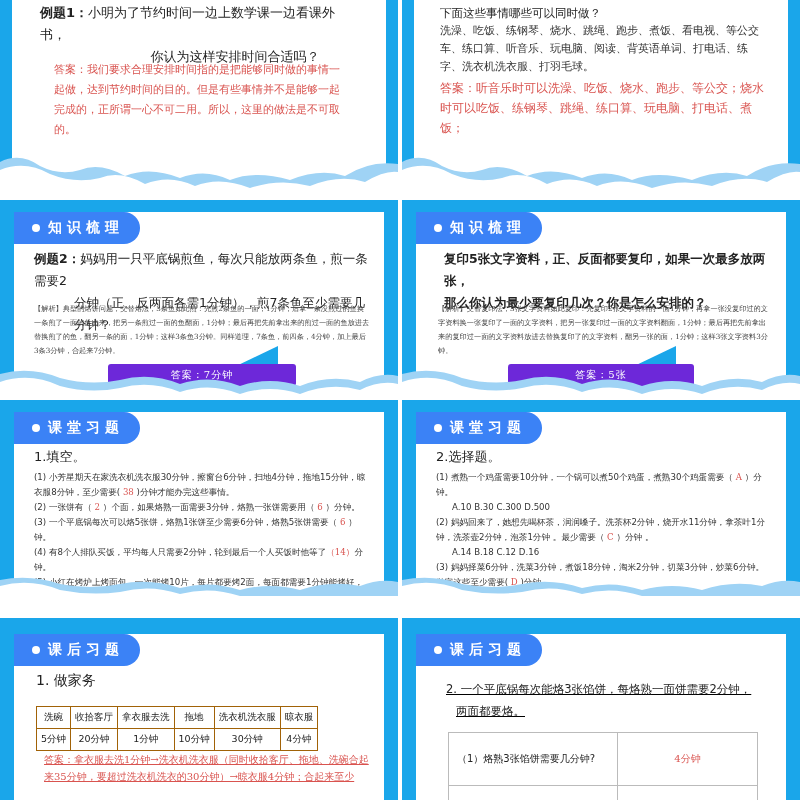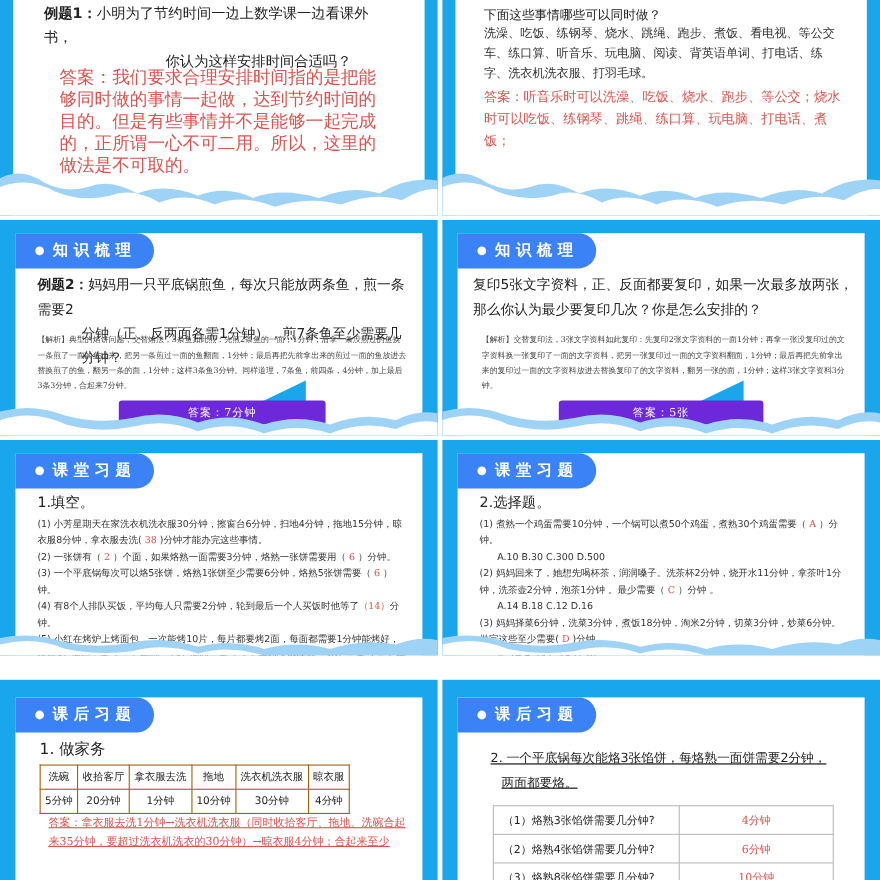--- a/index.html
+++ b/index.html
@@ -14,34 +14,34 @@
   .slide.top-cut .inner { top: -10px; }
   .slide.top-cut .frame { top: -10px; }
   .badge { position: absolute; left: 0; top: 0; width: 126px; height: 32px; background: #3b82f6;
            border-bottom-right-radius: 18px; border-top-right-radius: 18px; display: flex; align-items: center; padding-left: 18px; }
   .badge .dot { width: 8px; height: 8px; border-radius: 50%; background: #ffffff; margin-right: 8px; }
   .badge .title { color: #ffffff; font-weight: bold; font-size: 14px; letter-spacing: 5px; }
   .clouds { position: absolute; left: 0; right: 0; bottom: 0; height: 44px; }
   .content { position: absolute; left: 28px; right: 28px; }
   .q { font-size: 13px; color: #222; line-height: 22px; }
   .q b { font-weight: bold; }
-  .ans-red { color: #d9534f; font-family: "DejaVu Serif", "Liberation Serif", serif; font-size: 16px; line-height: 20px; }
+  .ans-red { color: #d9534f; font-family: "DejaVu Serif", "Liberation Serif", serif; font-size: 11px; line-height: 20px; }
   .serif-black { color: #333; font-family: "DejaVu Serif", "Liberation Serif", serif; font-size: 11px; line-height: 18px; }
   .analysis { color: #444; font-family: "DejaVu Serif", "Liberation Serif", serif; font-size: 7.2px; line-height: 14px; }
   .ans-btn { position: absolute; height: 22px; background: #6d28d9; color: #ffffff; border-radius: 3px;
              display: flex; align-items: center; justify-content: center; font-family: "DejaVu Serif", "Liberation Serif", serif; font-size: 10px; letter-spacing: 1px; }
   .ans-tip { position: absolute; width: 0; height: 0; border-left: 46px solid transparent; border-bottom: 22px solid #1aa6ea; }
   .sub-title { font-size: 13px; color: #222; margin-bottom: 4px; }
   .ex-item { font-size: 8.6px; color: #333; line-height: 15px; }
   .ex-item .indent { padding-left: 16px; }
   .red { color: #d9534f; font-family: "DejaVu Serif", "Liberation Serif", serif; }
   table.chore { border-collapse: collapse; font-size: 9.5px; color: #222; }
   table.chore td { border: 1px solid #a16207; padding: 4px 4px; text-align: center; white-space: nowrap; }
   table.pancake { border-collapse: collapse; font-size: 10px; color: #222; width: 310px; }
-  table.pancake td { border: 1px solid #bbb; padding: 5px 8px; height: 26px; margin-top: 16px; }
+  table.pancake td { border: 1px solid #bbb; padding: 19px 8px; height: 26px; margin-top: 16px; }
   table.pancake td.a { text-align: center; color: #d9534f; font-family: "DejaVu Serif", "Liberation Serif", serif; width: 140px; }
 </style>
 </head>
 <body>
 
 <div class="grid">
 
   <div class="slide top-cut">
     <div class="frame"></div>
     <div class="inner">
@@ -93,21 +93,21 @@
     </svg>
   </div>
 
   <div class="slide">
     <div class="frame"></div>
     <div class="inner" style="top:12px; left:14px; right:14px;">
       <div class="badge">
         <span class="dot"></span>
         <span class="title">知识梳理</span>
       </div>
-      <div class="content" style="top:36px; left:14px; right:10px;">
+      <div class="content" style="top:36px; left:28px; right:10px;font-weight:bold;">
         <div class="q" style="font-size:12.5px;">复印5张文字资料，正、反面都要复印，如果一次最多放两张，</div>
         <div class="q" style="font-size:12.5px;">那么你认为最少要复印几次？你是怎么安排的？</div>
       </div>
       <div class="content analysis" style="top:90px; left:22px; right:16px;">【解析】交替复印法，3张文字资料如此复印：先复印2张文字资料的一面1分钟；再拿一张没复印过的文字资料换一张复印了一面的文字资料，把另一张复印过一面的文字资料翻面，1分钟；最后再把先前拿出来的复印过一面的文字资料放进去替换复印了的文字资料，翻另一张的面，1分钟；这样3张文字资料3分钟。</div>
       <div class="ans-tip" style="left:214px; top:134px;"></div>
       <div class="ans-btn" style="left:92px; top:152px; width:186px;">答案：5张</div>
     </div>
     <svg class="clouds" style="height:30px;" viewBox="0 0 398 30" preserveAspectRatio="none">
       <path d="M0 8 Q30 0 60 12 Q90 20 120 14 Q150 6 180 18 Q210 8 240 20 Q270 10 300 20 Q330 8 360 16 Q380 6 398 10 L398 30 L0 30 Z" fill="#9fd3f5"></path>
       <path d="M0 16 Q30 6 60 20 Q90 28 120 22 Q150 14 180 26 Q210 16 240 28 Q270 18 300 28 Q330 16 360 24 Q380 14 398 18 L398 30 L0 30 Z" fill="#ffffff"></path>
@@ -117,21 +117,21 @@
   <div class="slide">
     <div class="frame"></div>
     <div class="inner" style="top:12px; left:14px; right:14px;">
       <div class="badge">
         <span class="dot"></span>
         <span class="title">课堂习题</span>
       </div>
       <div class="content" style="top:36px; left:20px; right:14px;">
         <div class="sub-title">1.填空。</div>
         <div class="ex-item">
-          <span>(1)</span> <span>小芳星期天在家洗衣机洗衣服30分钟，擦窗台6分钟，扫地4分钟，拖地15分钟，晾衣服8分钟，拿衣服去洗(</span><span class="red"> 38 </span><span>)分钟才能办完这些事情。</span>
+          <span>(1)</span> <span>小芳星期天在家洗衣机洗衣服30分钟，擦窗台6分钟，扫地4分钟，拖地15分钟，晾衣服8分钟，至少需要(</span><span class="red"> 38 </span><span>)分钟才能办完这些事情。</span>
         </div>
         <div class="ex-item">
           <span>(2)</span> <span>一张饼有（</span><span class="red"> 2 </span><span>）个面，如果烙熟一面需要3分钟，烙熟一张饼需要用（</span><span class="red"> 6 </span><span>）分钟。</span>
         </div>
         <div class="ex-item">
           <span>(3)</span> <span>一个平底锅每次可以烙5张饼，烙熟1张饼至少需要6分钟，烙熟5张饼需要（</span><span class="red"> 6 </span><span>）钟。</span>
         </div>
         <div class="ex-item">
           <span>(4)</span> <span>有8个人排队买饭，平均每人只需要2分钟，轮到最后一个人买饭时他等了</span><span class="red">（14）</span><span>分钟。</span>
         </div>
@@ -176,21 +176,21 @@
   </div>
 
   <div class="slide">
     <div class="frame" style="top:18px;"></div>
     <div class="inner" style="top:34px; left:14px; right:14px;">
       <div class="badge">
         <span class="dot"></span>
         <span class="title">课后习题</span>
       </div>
       <div class="content" style="top:38px; left:22px; right:8px;">
-        <div class="sub-title" style="font-size:14px; margin-bottom:5px;">1. 做家务</div>
+        <div class="sub-title" style="font-size:14px; margin-bottom:16px;">1. 做家务</div>
         <table class="chore">
           <tbody>
               <tr>
             <td>洗碗</td>
             <td>收拾客厅</td>
             <td>拿衣服去洗</td>
             <td>拖地</td>
             <td>洗衣机洗衣服</td>
             <td>晾衣服</td>
           </tr>

